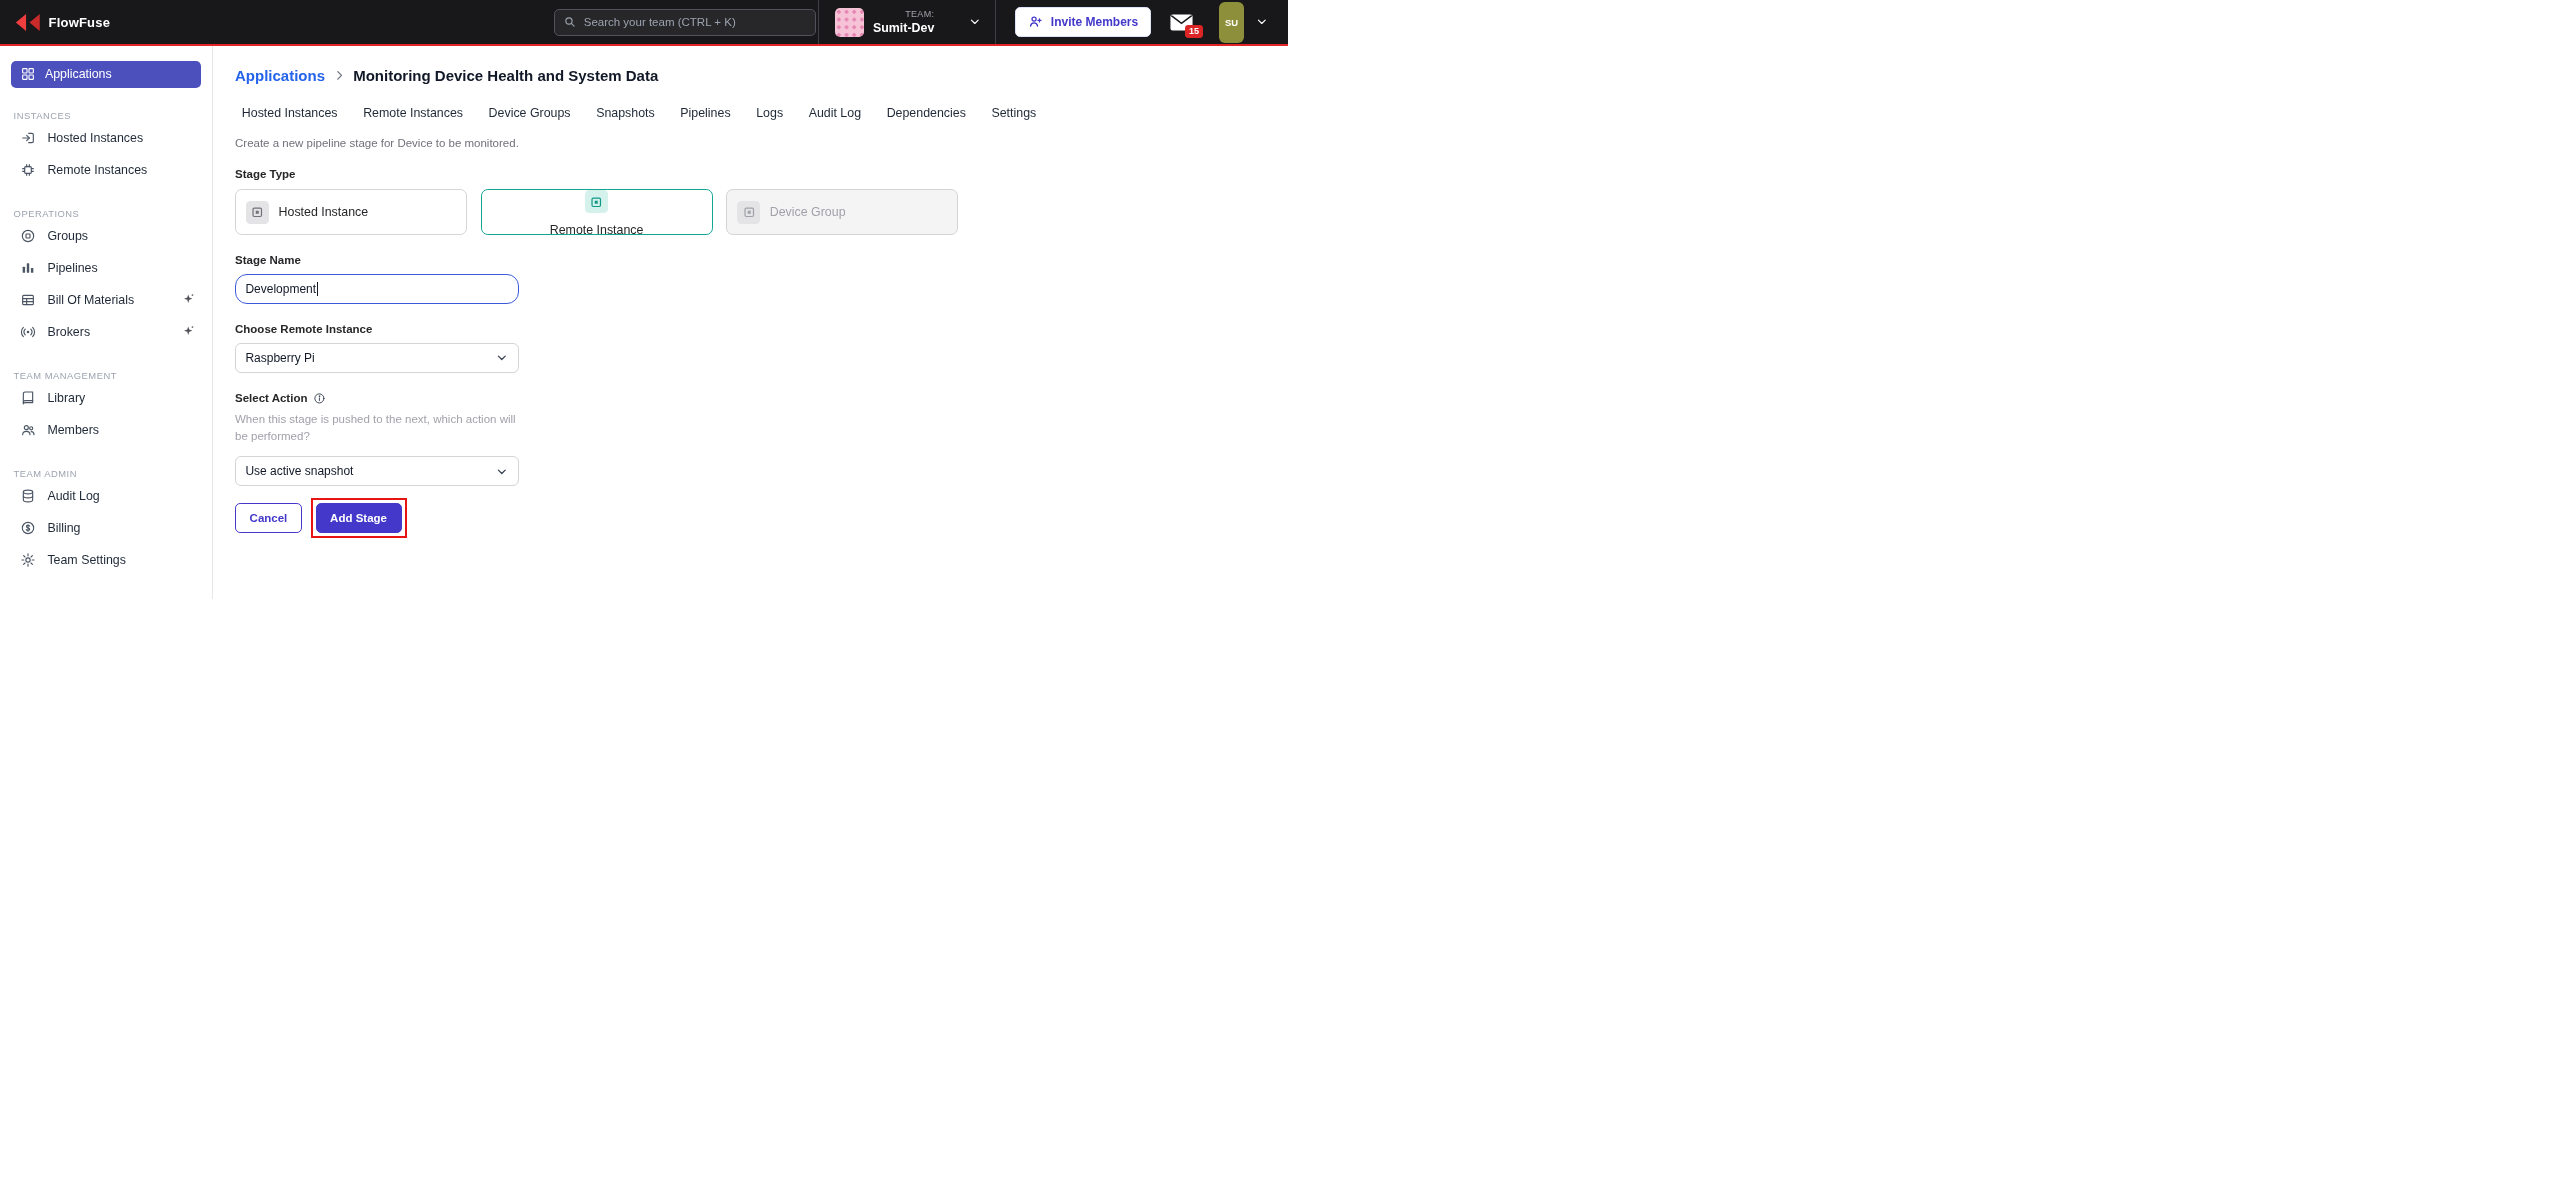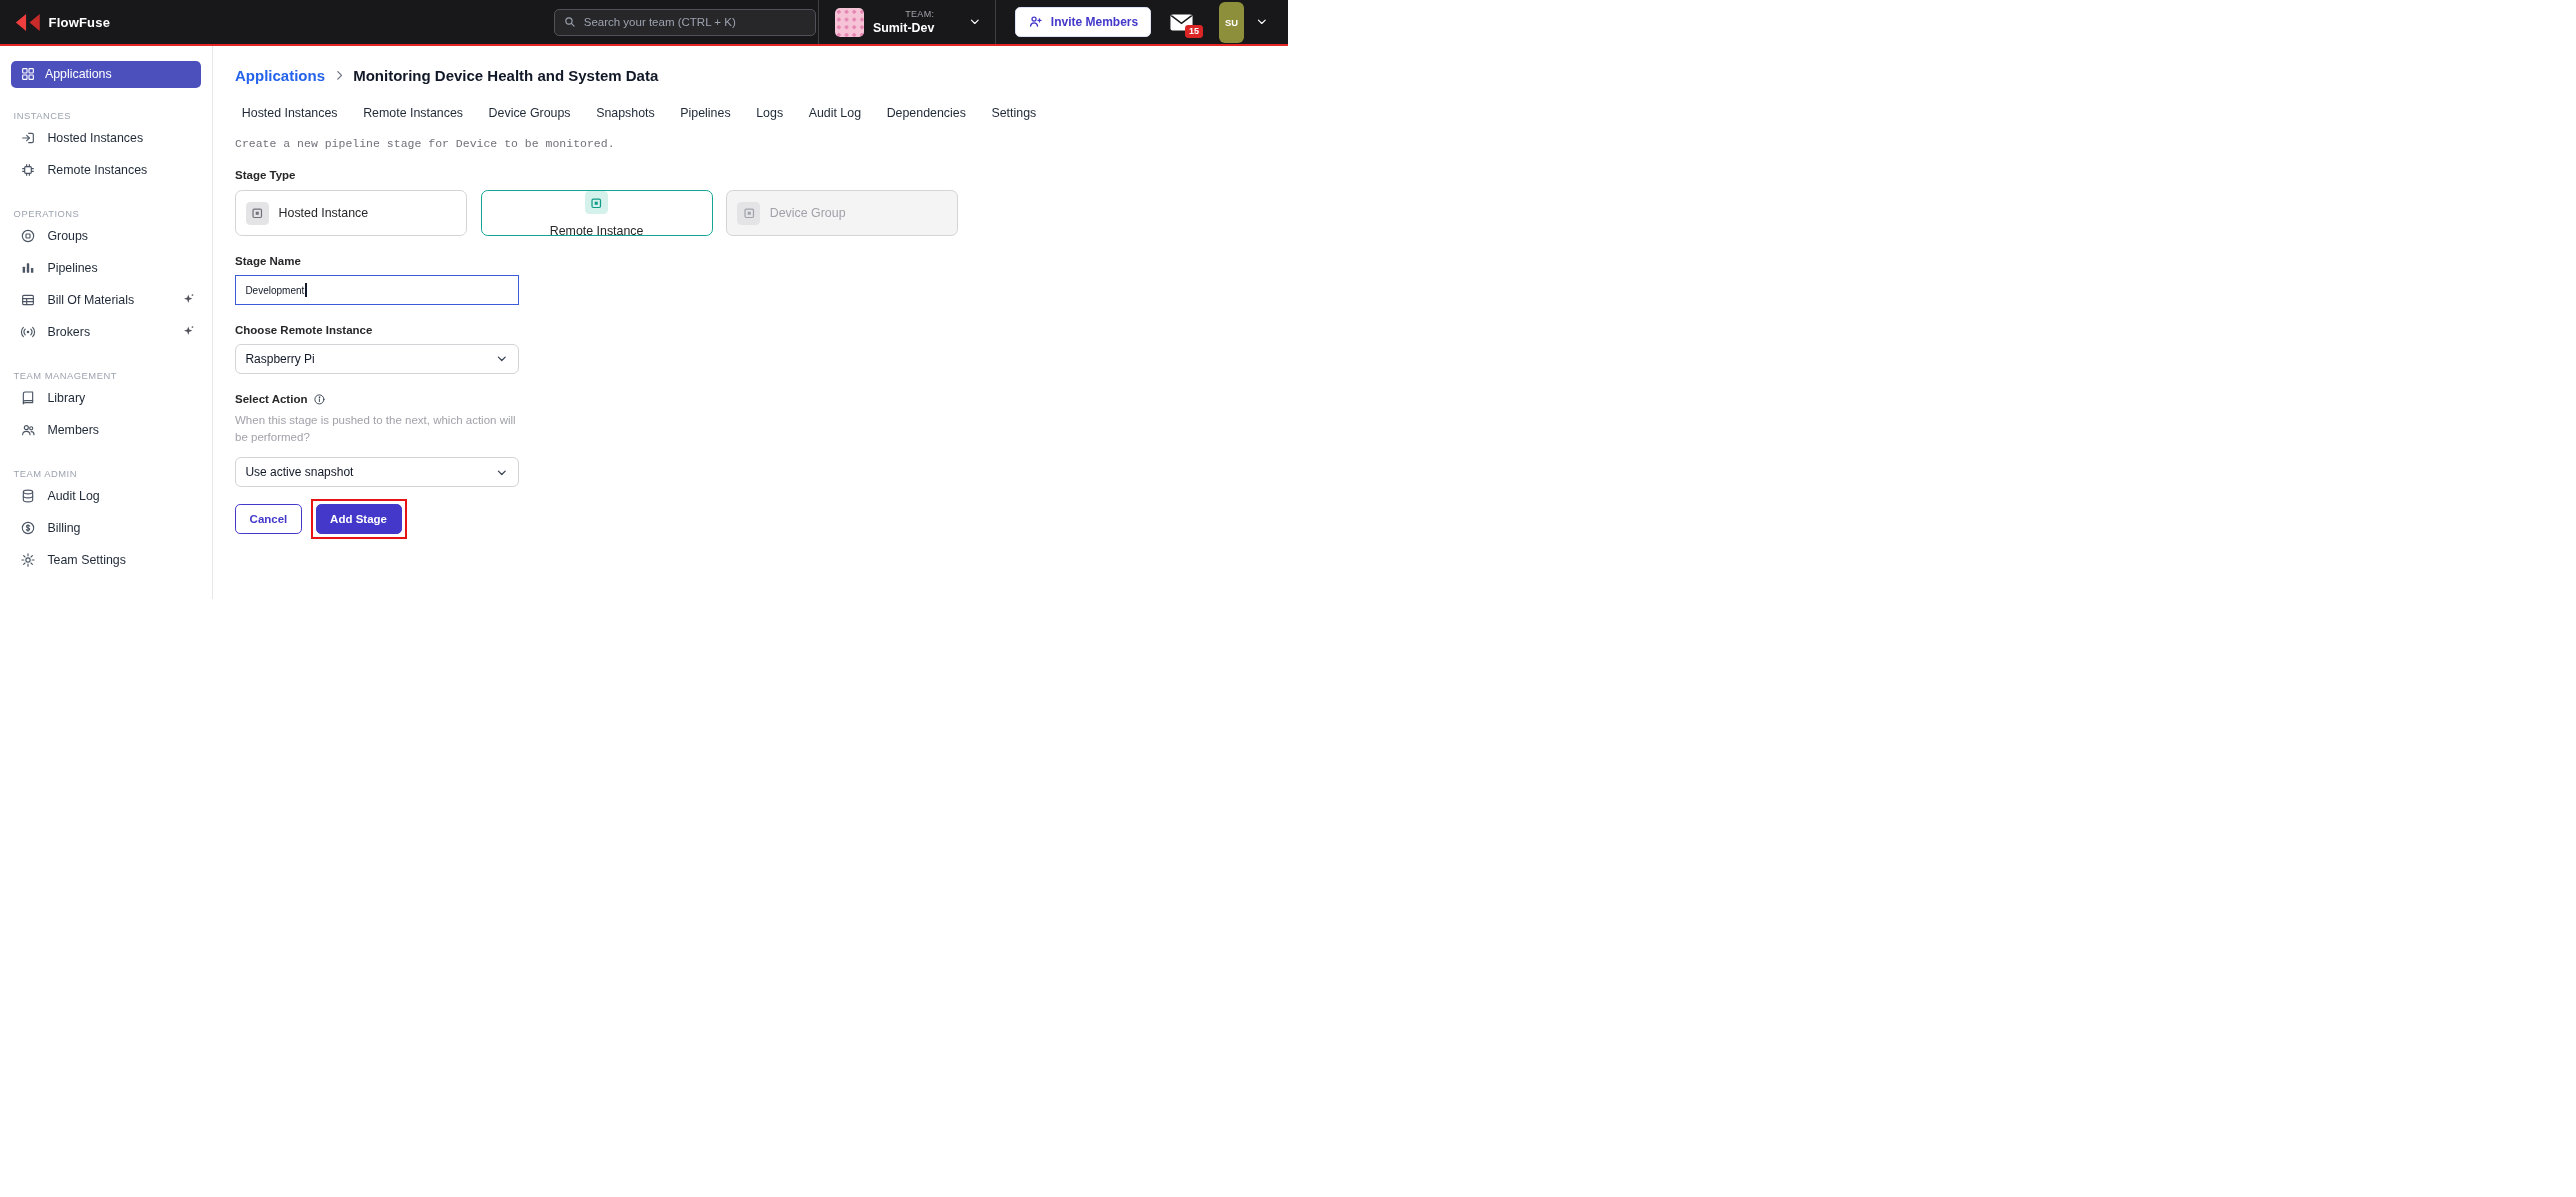--- a/index.html
+++ b/index.html
@@ -100,21 +100,21 @@
   .bc-root { color:#2563eb; font-size:15px; font-weight:700; cursor:pointer; }
   .bc-current { color:#111827; font-size:15px; font-weight:700; }
   .bc-sep { display:flex; color:#6b7280; }
   .tabs { display:flex; gap:25.6px; margin-top:22px; font-size:12.4px; color:#1f2937; padding-left:6.8px; }
   .tab { cursor:pointer; }
   .form { width:733px; }
   .form-heading {
     margin-top:25.6px; font-size:15px; font-weight:700; color:#1f2937;
     padding-bottom:11px; border-bottom:0.9px solid #d4d4d8;
   }
-  .form-desc { margin-top:17px; font-size:11.5px; color:#71717a;font-family:Liberation Mono, monospace; }
+  .form-desc { margin-top:17px; font-size:11.5px; color:#71717a; }
   .field-label {
     margin-top:19px; font-size:11.5px; font-weight:700; color:#27272a;
     display:flex; align-items:center; gap:5.1px;
   }
   .cards { display:flex; gap:13.6px; margin-top:9.4px; }
   .card {
     flex:0 0 232px; height:46px;
     border:0.9px solid #d4d4d8; border-radius:6.8px; background:#ffffff;
     display:flex; align-items:center; gap:9.4px; padding:0 10.2px;
     font-size:12.4px; color:#27272a; cursor:pointer;
@@ -123,23 +123,23 @@
     width:23px; height:23px; border-radius:4.3px;
     background:#e4e4e7; color:#71717a;
     display:flex; align-items:center; justify-content:center; flex-shrink:0;
   }
   .card.selected { border:1.7px solid #12a594;flex-direction:column; }
   .card.selected .card-icon { background:#d4f1ec; color:#0f9a87; }
   .card.disabled { background:#f4f4f5; color:#a1a1aa; cursor:default; }
   .card.disabled .card-icon { color:#a1a1aa; background:#e4e4e7; }
   .text-input {
     margin-top:7.7px; width:284px; height:30px;
-    border:1.7px solid #3b5bdb; border-radius:0;
+    border:1.7px solid #3b5bdb; border-radius:12px;
     display:flex; align-items:center; padding:0 9.4px;
-    font-size:10px; color:#111827; background:#fff; cursor:text;
+    font-size:12px; color:#111827; background:#fff; cursor:text;
   }
   .caret { width:1.3px; height:14.5px; background:#111827; margin-left:0.9px; }
   .select {
     margin-top:7.7px; width:284px; height:30px;
     border:0.9px solid #d4d4d8; border-radius:6px; background:#fff;
     display:flex; align-items:center; justify-content:space-between;
     padding:0 9.4px; font-size:12px; color:#111827; cursor:pointer;
   }
   .help { margin-top:6px; width:296px; font-size:11.5px; line-height:1.55; color:#a1a1aa; }
   .actions { display:flex; align-items:center; gap:13.6px; margin-top:17px; }

